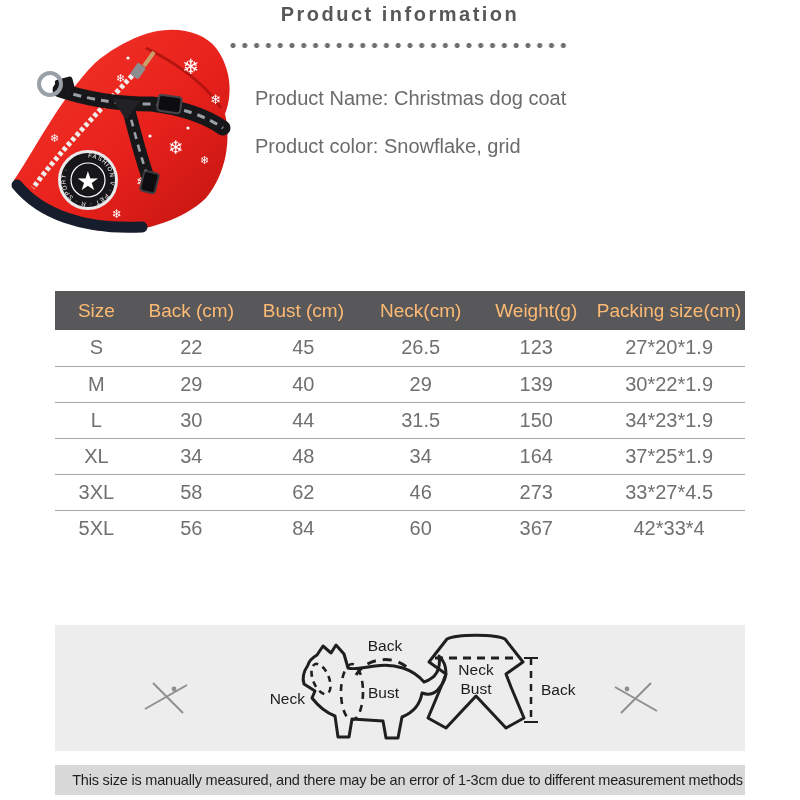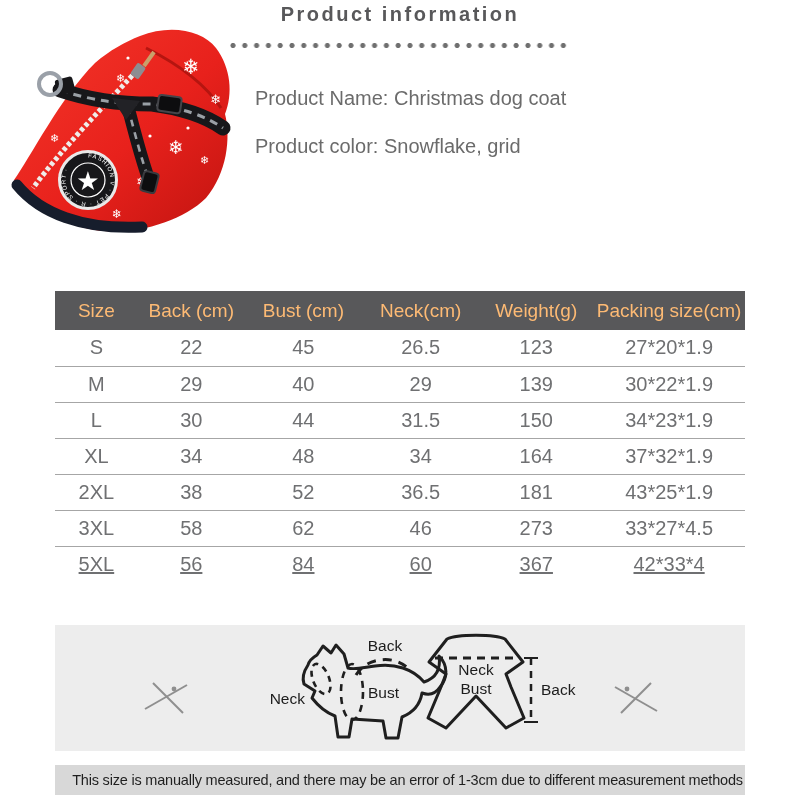--- a/index.html
+++ b/index.html
@@ -48,21 +48,21 @@
   }
   .size-table th{
     background:var(--table-header-bg,#58585a);
     color:#fdba74;font-weight:normal;font-size:19px;
     height:39px;
   }
   .size-table td{
     height:36px;font-size:20px;color:#6f7072;
     border-bottom:1px solid #a6a6a6;
   }
-  .size-table tr:last-child td{border-bottom:none;text-decoration:underline;}
+  .size-table tr:last-child td{border-bottom:none;}
   .size-table th:nth-child(1),.size-table td:nth-child(1){width:12%;}
   .size-table th:nth-child(2),.size-table td:nth-child(2){width:15.5%;}
   .size-table th:nth-child(3),.size-table td:nth-child(3){width:17%;}
   .size-table th:nth-child(4),.size-table td:nth-child(4){width:17%;}
   .size-table th:nth-child(5),.size-table td:nth-child(5){width:16.5%;}
   .size-table th:nth-child(6),.size-table td:nth-child(6){width:22%;}
   .measurement-diagram{
     position:absolute;left:55px;top:625px;width:690px;height:126px;
     background:var(--diagram-bg,#ededed);
   }
@@ -184,29 +184,21 @@
         <td>31.5</td>
         <td>150</td>
         <td>34*23*1.9</td>
       </tr>
       <tr>
         <td>XL</td>
         <td>34</td>
         <td>48</td>
         <td>34</td>
         <td>164</td>
-        <td>37*32*1.9</td>
-      </tr>
-      <tr>
-        <td>2XL</td>
-        <td>38</td>
-        <td>52</td>
-        <td>36.5</td>
-        <td>181</td>
-        <td>43*25*1.9</td>
+        <td>37*25*1.9</td>
       </tr>
       <tr>
         <td>3XL</td>
         <td>58</td>
         <td>62</td>
         <td>46</td>
         <td>273</td>
         <td>33*27*4.5</td>
       </tr>
       <tr>

